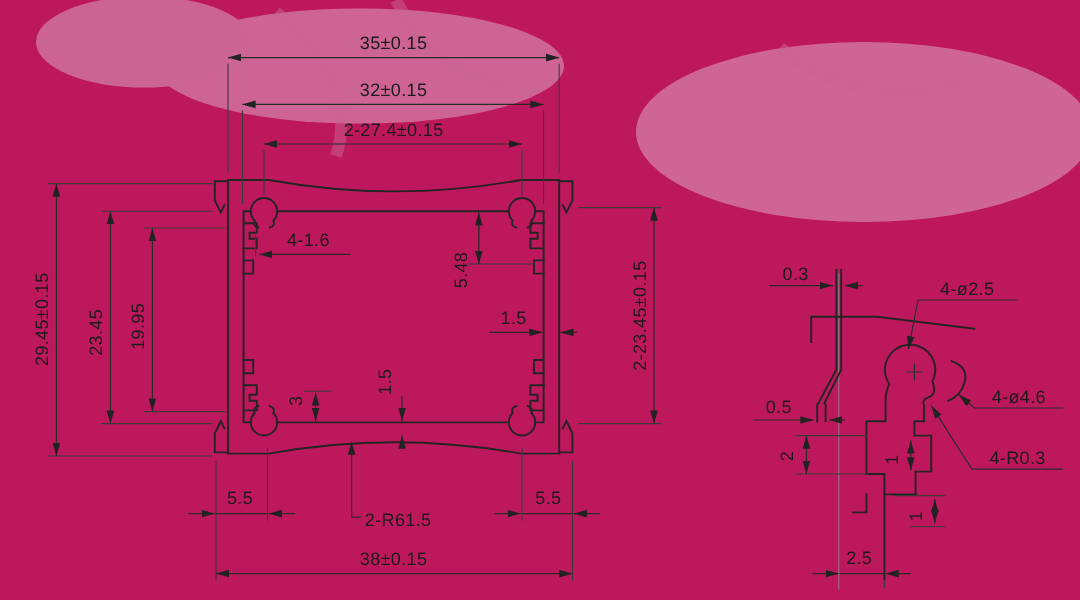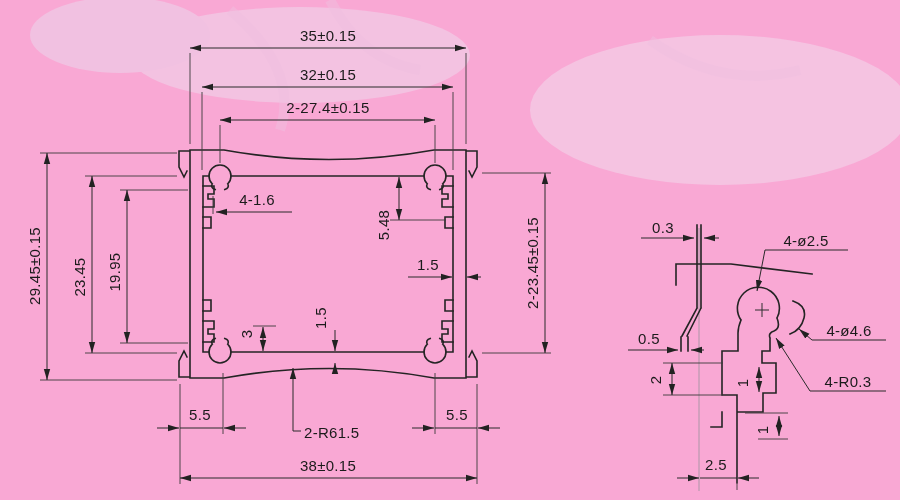--- a/index.html
+++ b/index.html
@@ -1,16 +1,16 @@
 <!DOCTYPE html>
 <html><head>
 <meta charset="utf-8">
 <style>
   html,body{margin:0;padding:0;background:#ffffff;}
-  .canvas{position:relative;width:900px;height:500px;background:#f9a8d4;overflow:hidden;
+  .canvas{position:relative;width:900px;height:500px;background:#be185d;overflow:hidden;
           font-family:"Liberation Sans", sans-serif;}
   svg{display:block;position:absolute;top:0;left:0;}
   text{fill:#1b1b1b;font-size:15px;font-family:"Liberation Sans", sans-serif;letter-spacing:.3px;}
   .profile{stroke:#242424;stroke-width:1.6;fill:none;stroke-linejoin:miter;stroke-linecap:square;}
   .thin{stroke:#2e2e2e;stroke-width:1;fill:none;}
   .ext{stroke:#3a3a3a;stroke-width:.9;fill:none;}
   .dim{stroke:#2a2a2a;stroke-width:1;fill:none;}
   .cline{stroke:#8a8f94;stroke-width:.7;fill:none;}
   .wm{opacity:.35;}
 </style>

